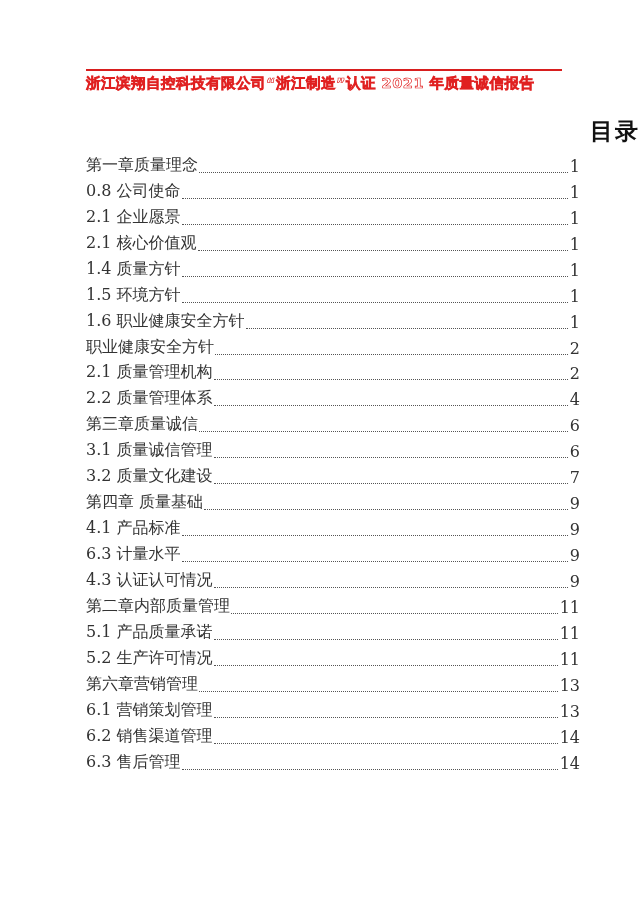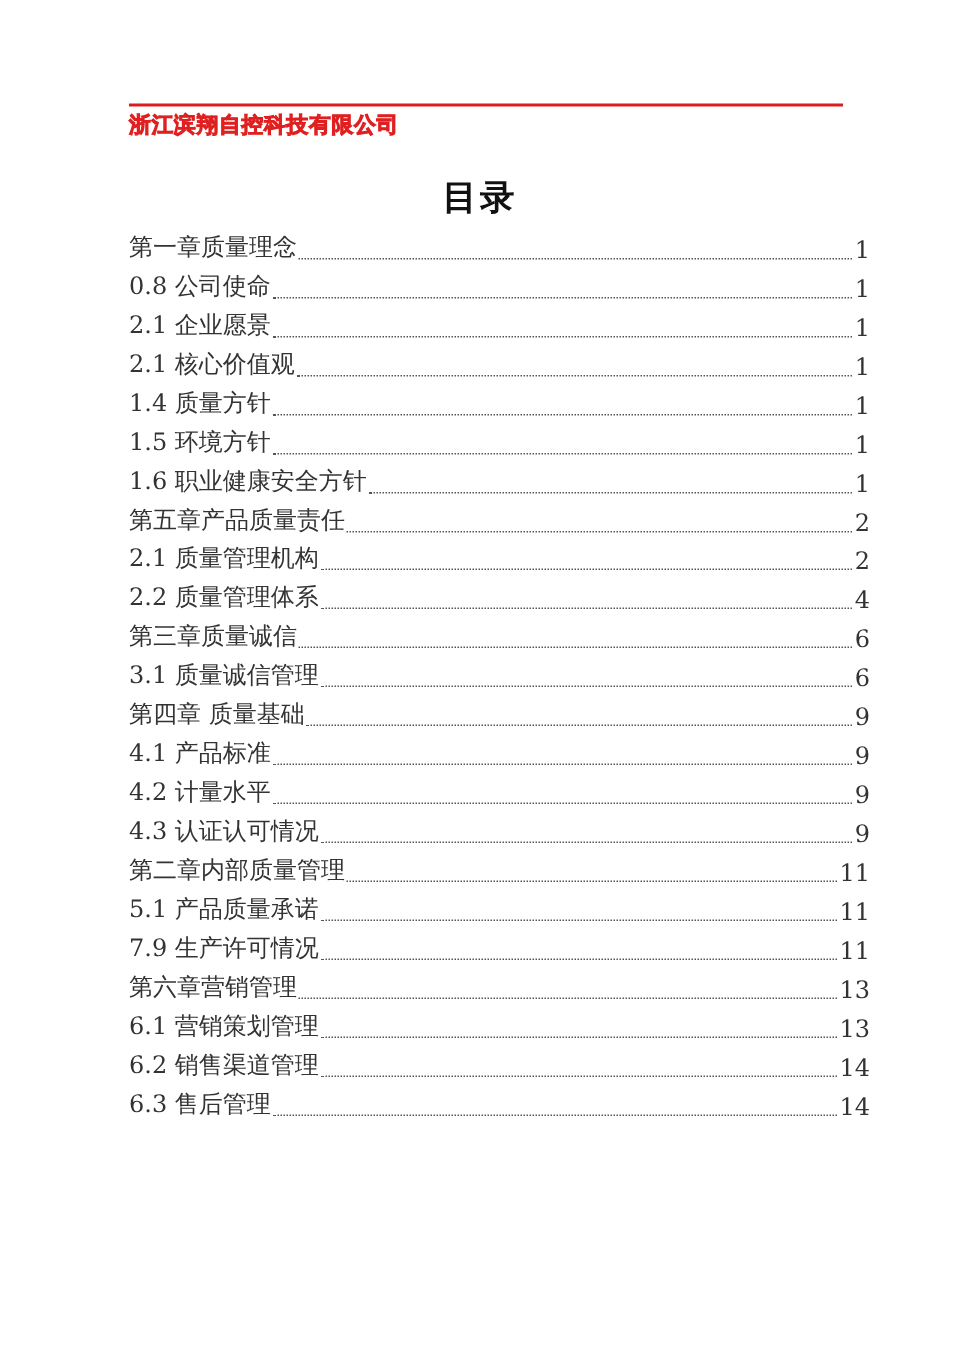--- a/index.html
+++ b/index.html
@@ -1,32 +1,33 @@
 <!DOCTYPE html>
 <html><head>
 <meta charset="utf-8">
 <style>
   html, body { margin:0; padding:0; background:#ffffff; }
   body { width:640px; height:905px; position:relative; overflow:hidden; font-family:"DejaVu Serif", serif; color:#222; }
   .header { position:absolute; left:86px; top:46px; width:476px; height:20px; display:flex; justify-content:flex-start; align-items:center;margin-top:27px; }
   .header span { color:#e02020; font-family:"DejaVu Sans", sans-serif; font-weight:bold; font-size:14.5px; letter-spacing:0.5px; -webkit-text-stroke:0.6px #e02020; color:#fff; text-shadow:0 0 0 #e02020; }
   .header .company { color:#fff; }
   .rule { position:absolute; left:86px; top:69px; width:476px; height:2px; background:#d81e1e; }
-  .title { position:absolute; left:0; width:640px; top:116px; text-align:center; font-family:"DejaVu Sans", sans-serif; font-weight:bold; font-size:23px; color:#111; letter-spacing:2px; }
+  .title { position:absolute; left:0; width:640px; top:116px; text-align:right; font-family:"DejaVu Sans", sans-serif; font-weight:bold; font-size:23px; color:#111; letter-spacing:2px; }
   .toc { position:absolute; left:86px; top:150px; width:494px; }
   .row { display:flex; align-items:flex-end; height:25.95px; font-size:16px; color:#333; }
   .row .label { white-space:nowrap; }
   .row .dots { flex:1; border-bottom:1px dotted #555; margin:0 2px 3px 1px; height:1px; }
   .row .page { white-space:nowrap; font-family:"DejaVu Serif", serif; }
 </style>
 </head>
 <body>
 
 <div class="header">
   <span class="company">浙江滨翔自控科技有限公司</span>
+  <span class="report">“浙江制造”认证 2021 年质量诚信报告</span>
 </div>
 <div class="rule"></div>
 
 <div class="title">目录</div>
 
 <div class="toc" id="toc">
     <div class="row">
       <span class="label">第一章质量理念</span>
       <span class="dots"></span>
       <span class="page">1</span>
@@ -55,21 +56,21 @@
       <span class="label">1.5 环境方针</span>
       <span class="dots"></span>
       <span class="page">1</span>
     </div>
     <div class="row">
       <span class="label">1.6 职业健康安全方针</span>
       <span class="dots"></span>
       <span class="page">1</span>
     </div>
     <div class="row">
-      <span class="label">第五章产品质量责任</span>
+      <span class="label">职业健康安全方针</span>
       <span class="dots"></span>
       <span class="page">2</span>
     </div>
     <div class="row">
       <span class="label">2.1 质量管理机构</span>
       <span class="dots"></span>
       <span class="page">2</span>
     </div>
     <div class="row">
       <span class="label">2.2 质量管理体系</span>
@@ -80,51 +81,56 @@
       <span class="label">第三章质量诚信</span>
       <span class="dots"></span>
       <span class="page">6</span>
     </div>
     <div class="row">
       <span class="label">3.1 质量诚信管理</span>
       <span class="dots"></span>
       <span class="page">6</span>
     </div>
     <div class="row">
+      <span class="label">3.2 质量文化建设</span>
+      <span class="dots"></span>
+      <span class="page">7</span>
+    </div>
+    <div class="row">
       <span class="label">第四章  质量基础</span>
       <span class="dots"></span>
       <span class="page">9</span>
     </div>
     <div class="row">
       <span class="label">4.1 产品标准</span>
       <span class="dots"></span>
       <span class="page">9</span>
     </div>
     <div class="row">
-      <span class="label">4.2 计量水平</span>
+      <span class="label">6.3 计量水平</span>
       <span class="dots"></span>
       <span class="page">9</span>
     </div>
     <div class="row">
       <span class="label">4.3  认证认可情况</span>
       <span class="dots"></span>
       <span class="page">9</span>
     </div>
     <div class="row">
       <span class="label">第二章内部质量管理</span>
       <span class="dots"></span>
       <span class="page">11</span>
     </div>
     <div class="row">
       <span class="label">5.1 产品质量承诺</span>
       <span class="dots"></span>
       <span class="page">11</span>
     </div>
     <div class="row">
-      <span class="label">7.9 生产许可情况</span>
+      <span class="label">5.2 生产许可情况</span>
       <span class="dots"></span>
       <span class="page">11</span>
     </div>
     <div class="row">
       <span class="label">第六章营销管理</span>
       <span class="dots"></span>
       <span class="page">13</span>
     </div>
     <div class="row">
       <span class="label">6.1  营销策划管理</span>

